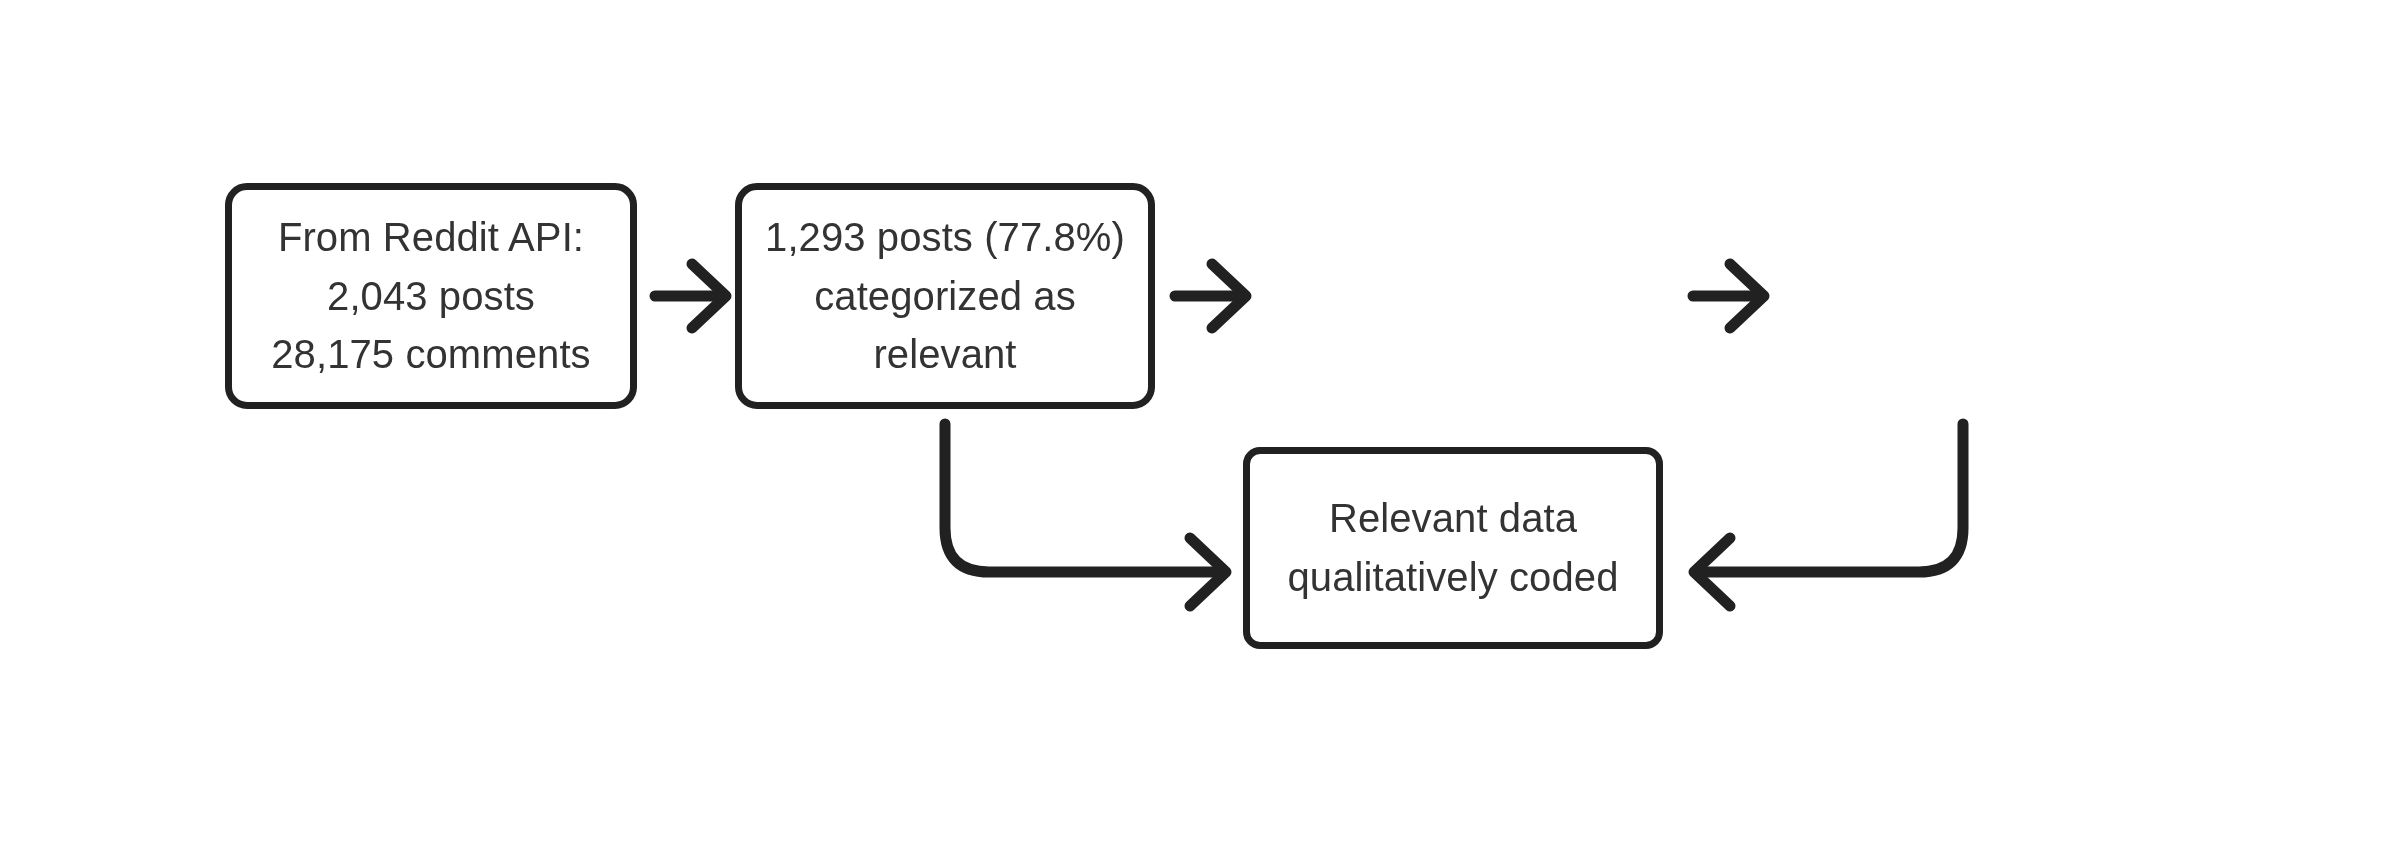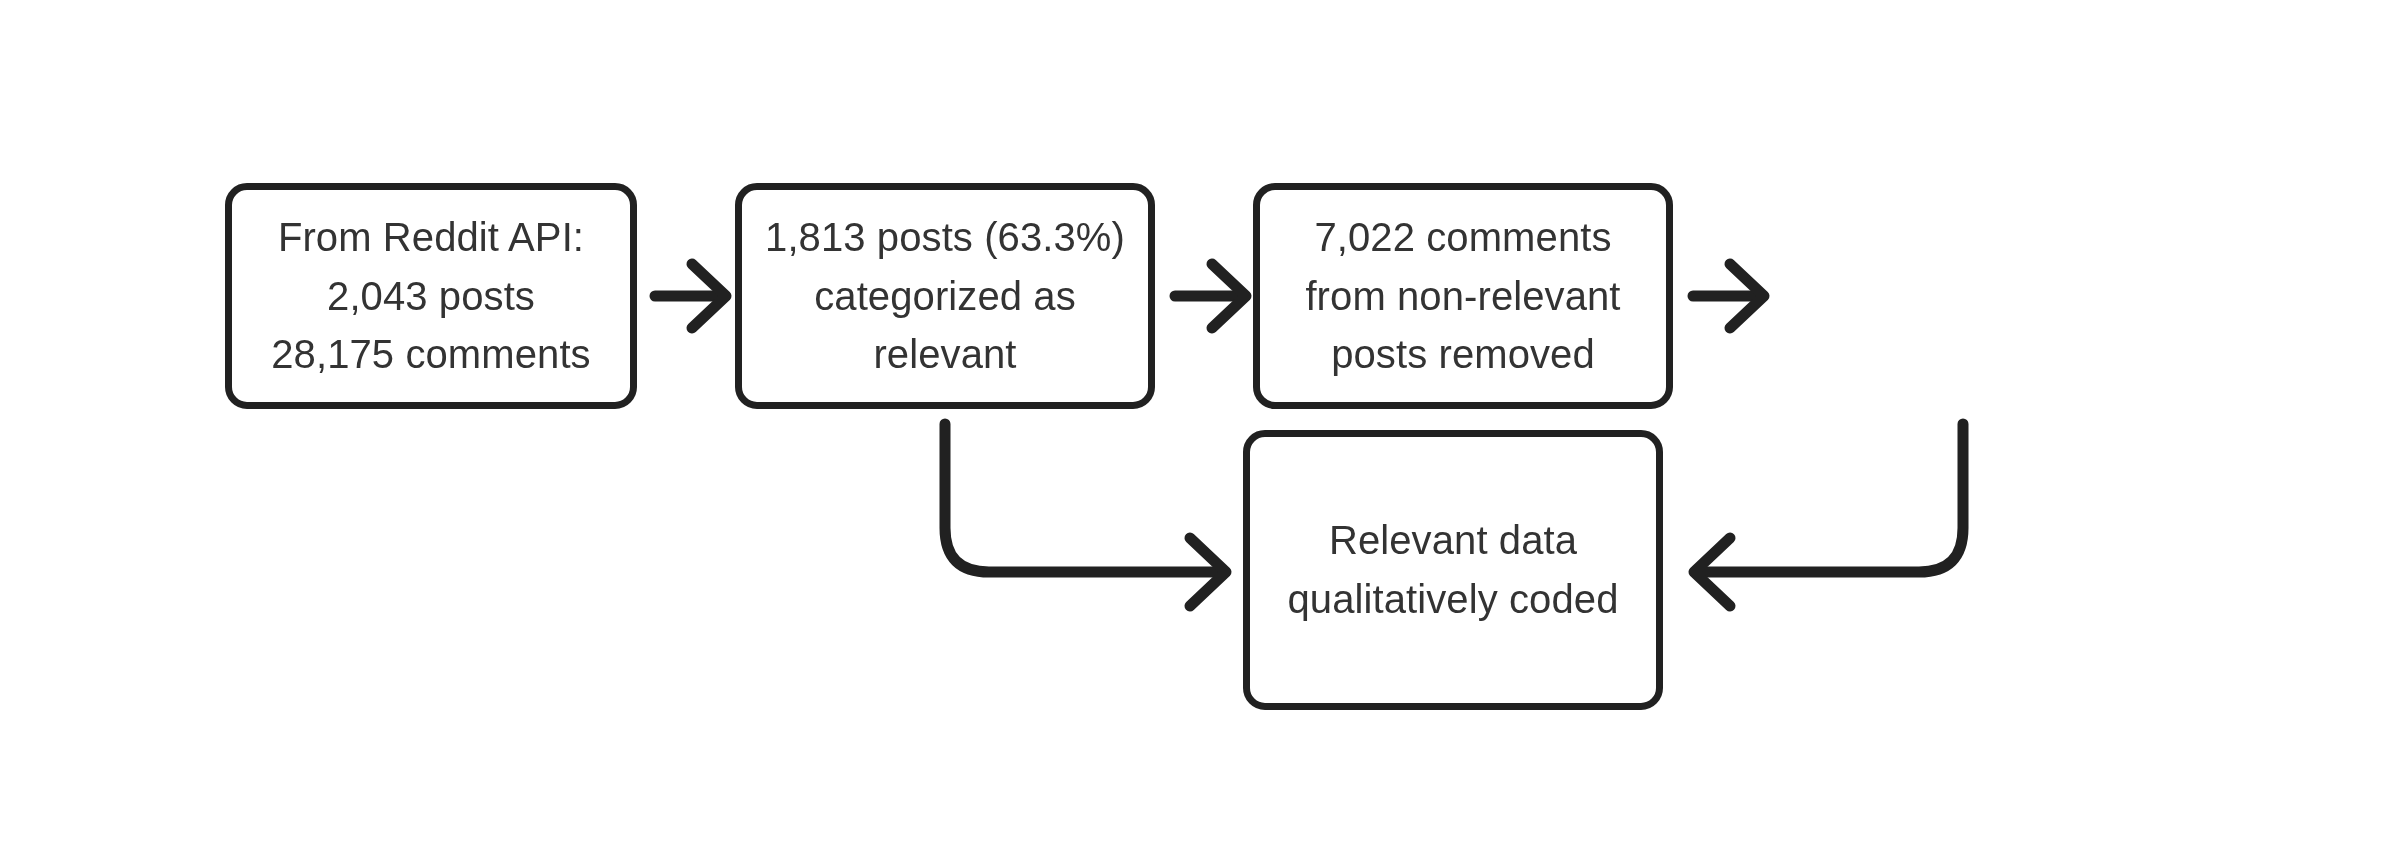--- a/index.html
+++ b/index.html
@@ -87,30 +87,25 @@
     </g>
   </svg>
 
   <div class="flow-box" style="left:225px; top:183px; width:412px; height:226px;text-align:center;">
     <span class="box-text">From Reddit API:
 2,043 posts
 28,175 comments</span>
   </div>
 
   <div class="flow-box" style="left:735px; top:183px; width:420px; height:226px;">
-    <span class="box-text">1,813 posts (63.3%)
+    <span class="box-text">1,293 posts (77.8%)
 categorized as
 relevant</span>
   </div>
 
-  <div class="flow-box" style="left:1253px; top:183px; width:420px; height:226px;">
-    <span class="box-text">7,022 comments
-from non-relevant
-posts removed</span>
-  </div>
 
 
-  <div class="flow-box" style="left:1243px; top:430px; width:420px; height:280px;">
+  <div class="flow-box" style="left:1243px; top:447px; width:420px; height:202px;border-radius:17px;">
     <span class="box-text">Relevant data
 qualitatively coded</span>
   </div>
 
 </div>
 
 </body></html>

